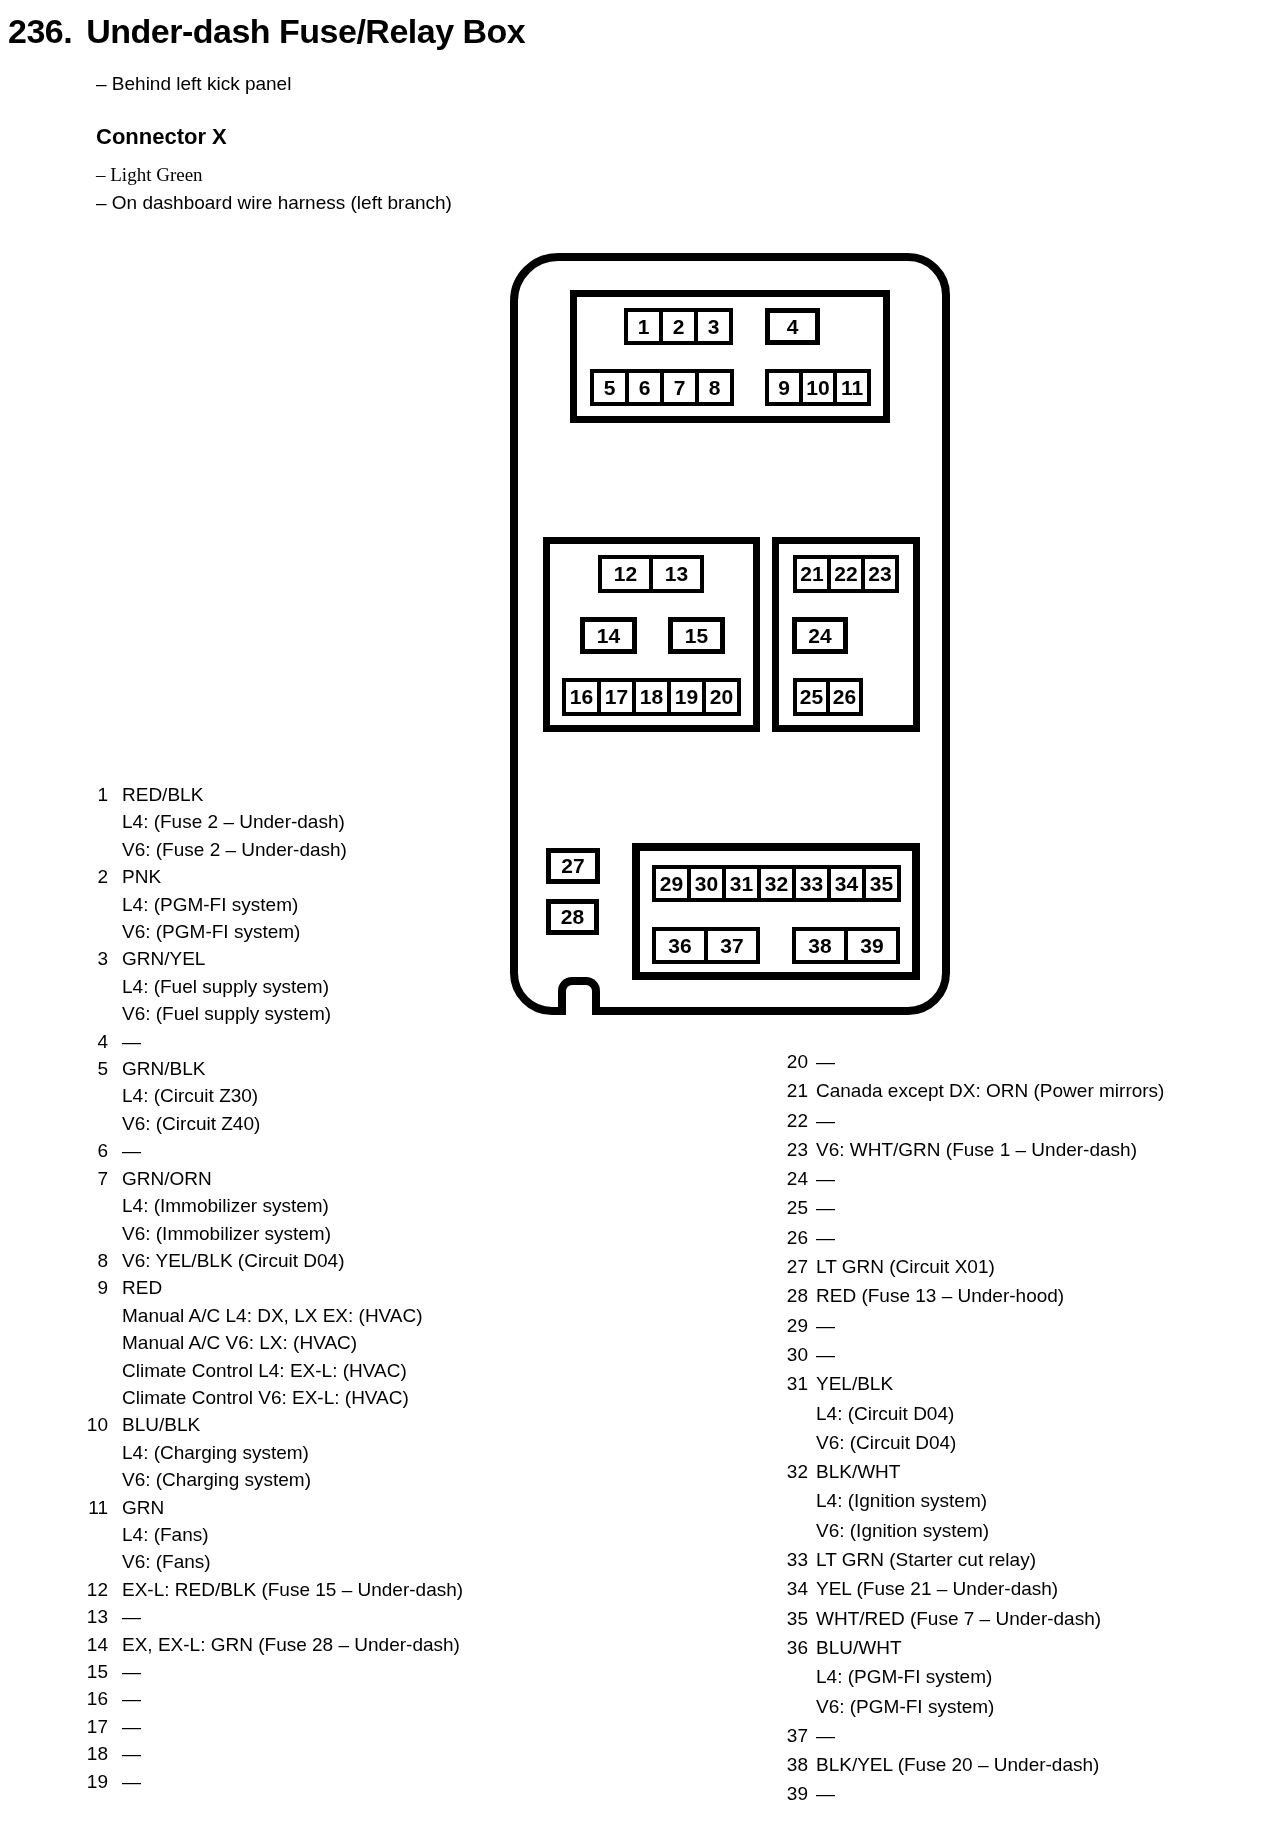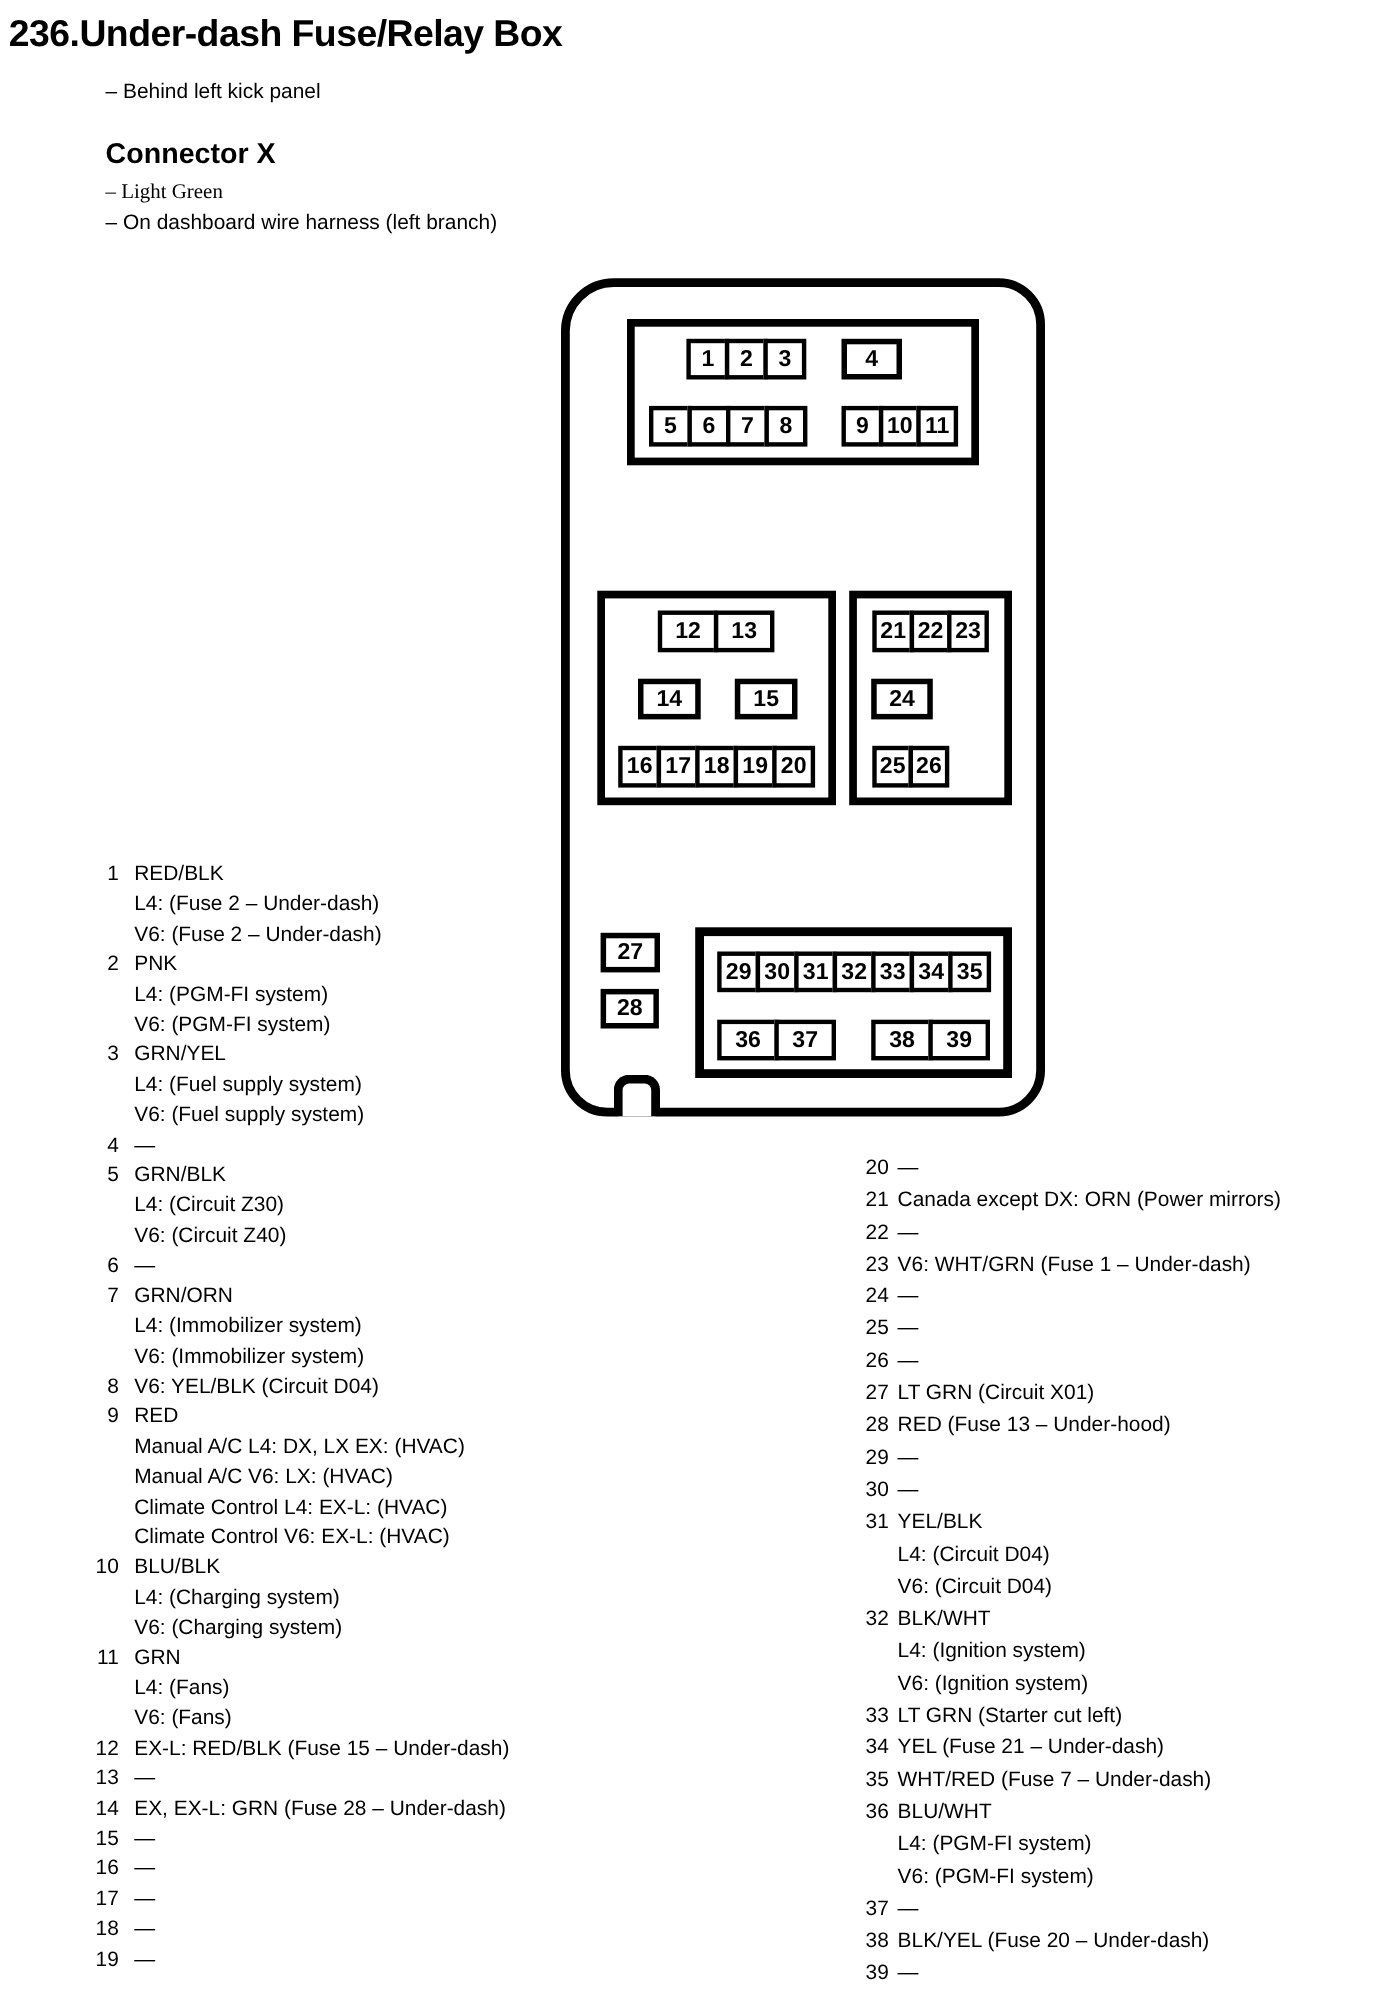--- a/index.html
+++ b/index.html
@@ -1,27 +1,27 @@
 <!DOCTYPE html>
 <html><head>
 <meta charset="utf-8">
 <style>
   html,body{margin:0;padding:0;background:#fff;}
   .page{
     position:relative;width:1264px;height:1830px;background:#fff;
     font-family:"Liberation Sans", sans-serif;color:#000;overflow:hidden;
   }
   
-  .title-row{position:absolute;left:8px;top:12px;display:flex;
+  .title-row{position:absolute;left:8px;top:12px;display:flex;gap:14px;
     font-size:34px;font-weight:bold;letter-spacing:-0.5px;}
   .note{position:absolute;left:96px;font-size:19px;}
   .loc{top:73px;text-align:right;}
   .n1{top:164px;font-family:Liberation Serif, serif;}
   .n2{top:192px;text-align:right;}
-  .connector-name{position:absolute;left:96px;top:124px;font-size:26px;font-weight:bold;}
+  .connector-name{position:absolute;left:96px;top:124px;font-size:22px;font-weight:bold;}
   
   .connector{position:absolute;left:510px;top:253px;width:440px;height:762px;
     border:8px solid #000;border-radius:48px 42px 42px 42px;box-sizing:border-box;background:#fff;}
   .notch{position:absolute;left:40px;bottom:-8px;width:42px;height:38px;background:#fff;
     border:8px solid #000;border-bottom:none;border-radius:14px 14px 0 0;box-sizing:border-box;}
   .pgroup{position:absolute;border:7px solid #000;box-sizing:border-box;background:#fff;}
   .g-top{left:52px;top:29px;width:320px;height:133px;}
   .g-ml{left:25px;top:276px;width:217px;height:195px;}
   .g-mr{left:254px;top:276px;width:148px;height:195px;}
   .g-bottom{left:114px;top:582px;width:288px;height:137px;border-width:8px;}
@@ -356,21 +356,21 @@
         <div class="pin-line first">
           <span class="pin-num">32</span>
           <span class="pin-text">BLK/WHT</span>
         </div>
         <div class="pin-line cont">L4: (Ignition system)</div>
         <div class="pin-line cont">V6: (Ignition system)</div>
       </div>
       <div class="pin-entry">
         <div class="pin-line first">
           <span class="pin-num">33</span>
-          <span class="pin-text">LT GRN (Starter cut left)</span>
+          <span class="pin-text">LT GRN (Starter cut relay)</span>
         </div>
       </div>
       <div class="pin-entry">
         <div class="pin-line first">
           <span class="pin-num">34</span>
           <span class="pin-text">YEL (Fuse 21 – Under-dash)</span>
         </div>
       </div>
       <div class="pin-entry">
         <div class="pin-line first">

